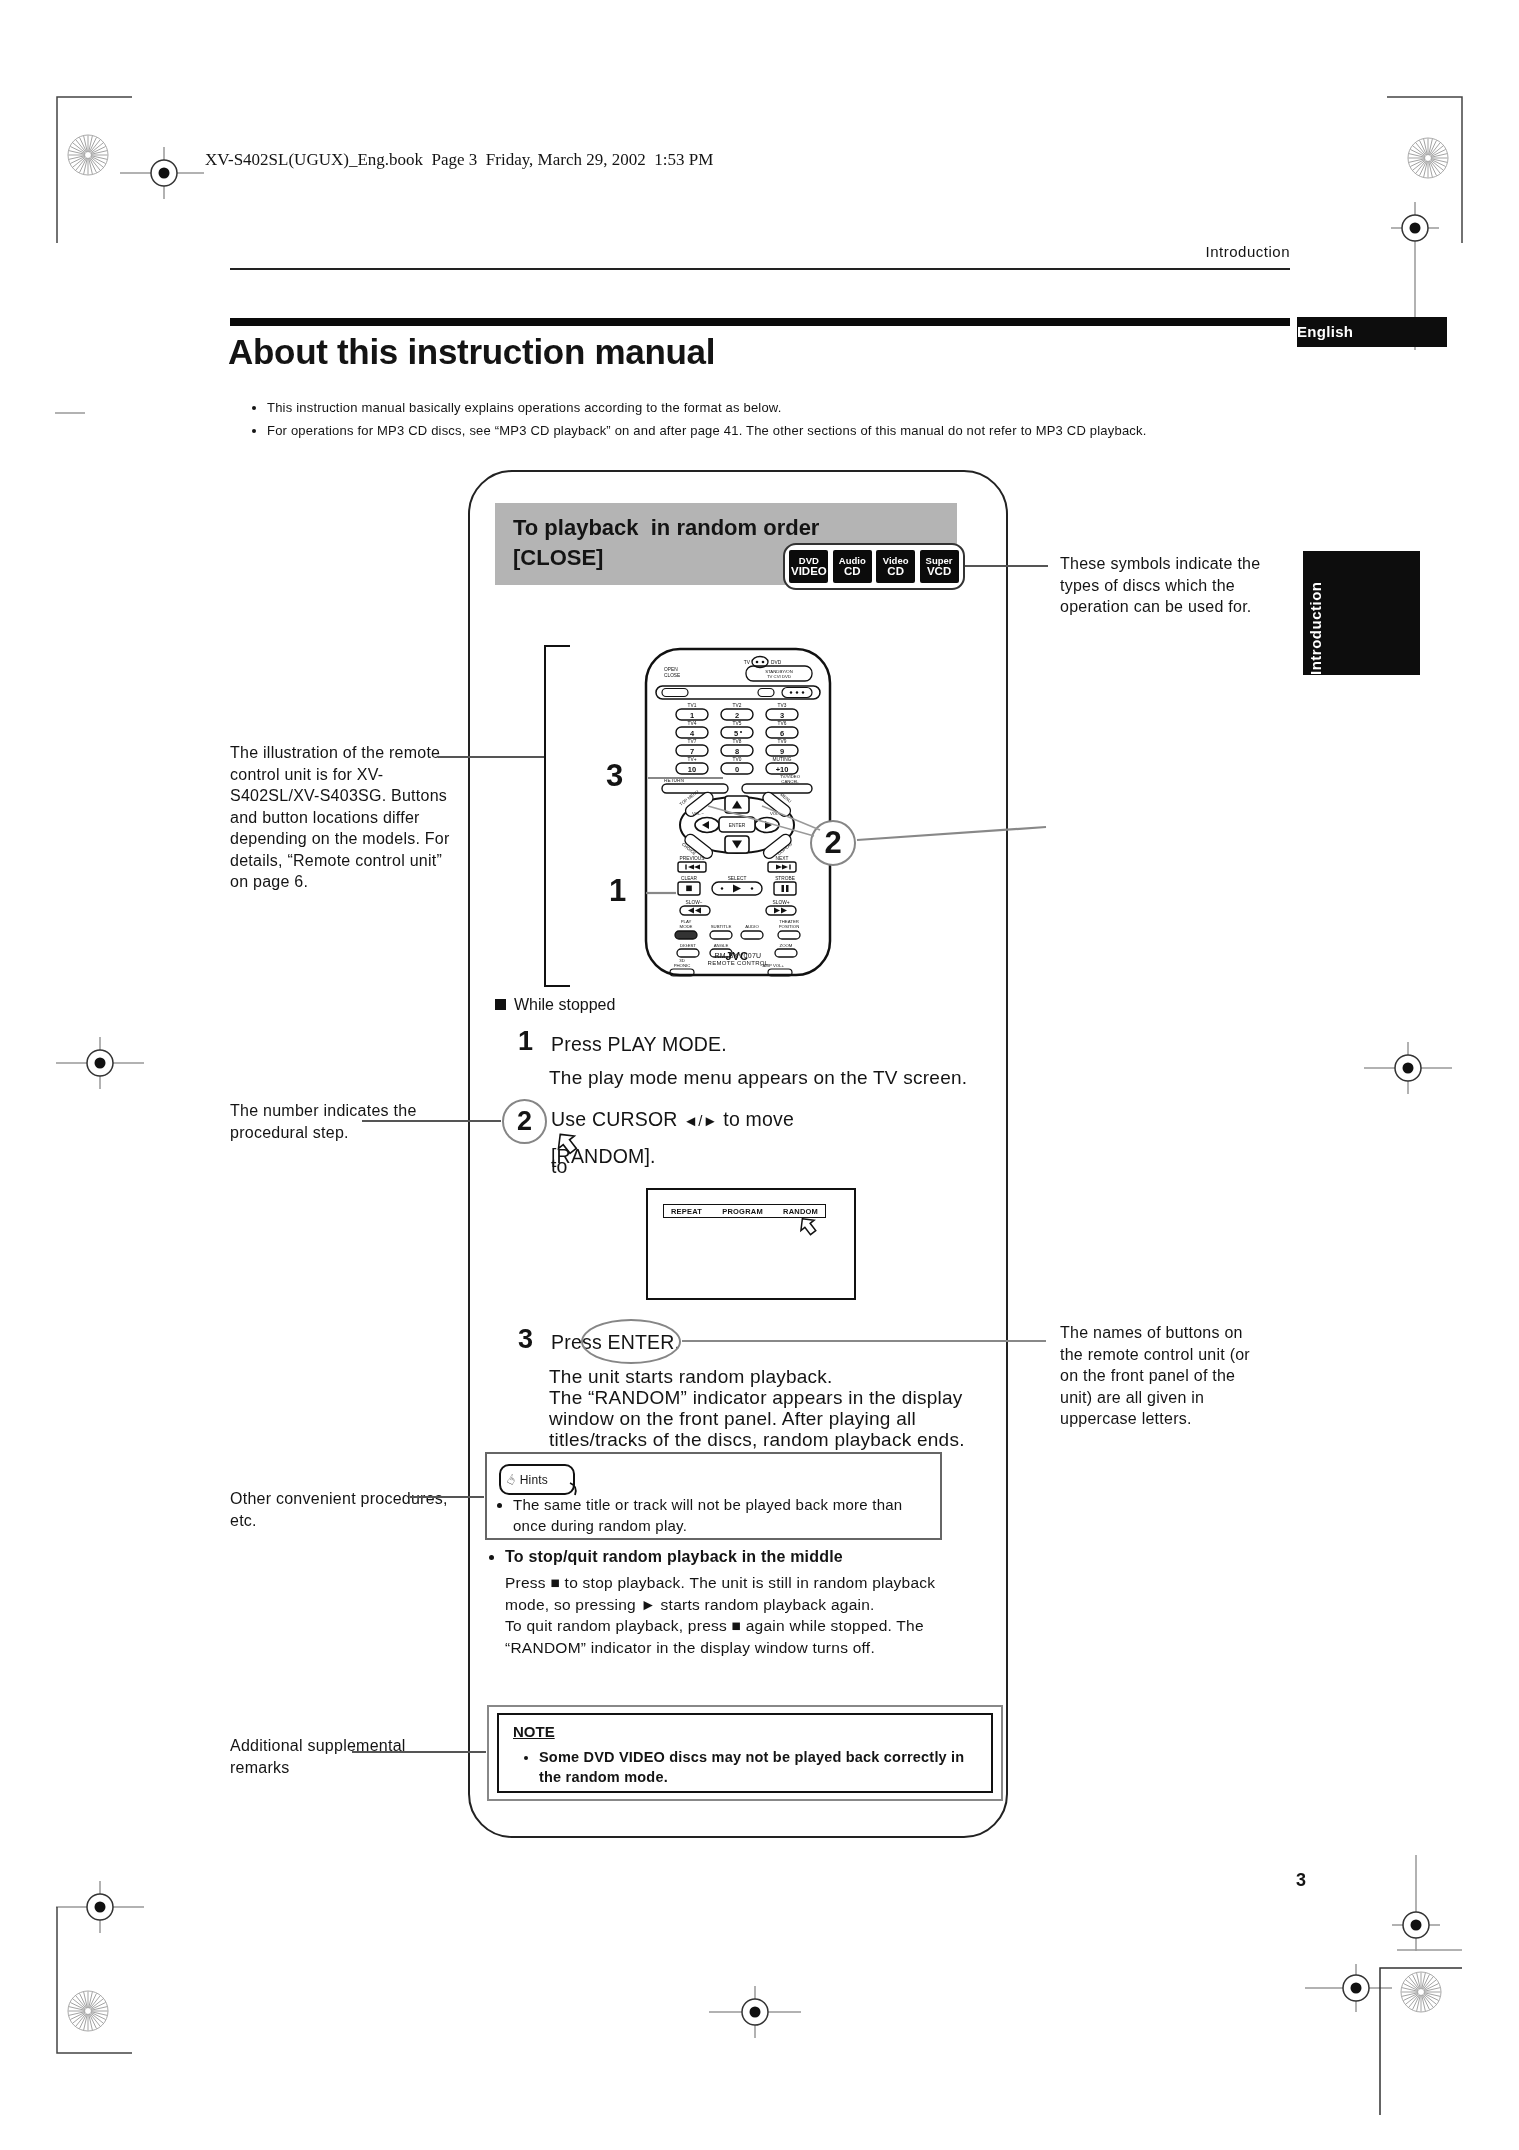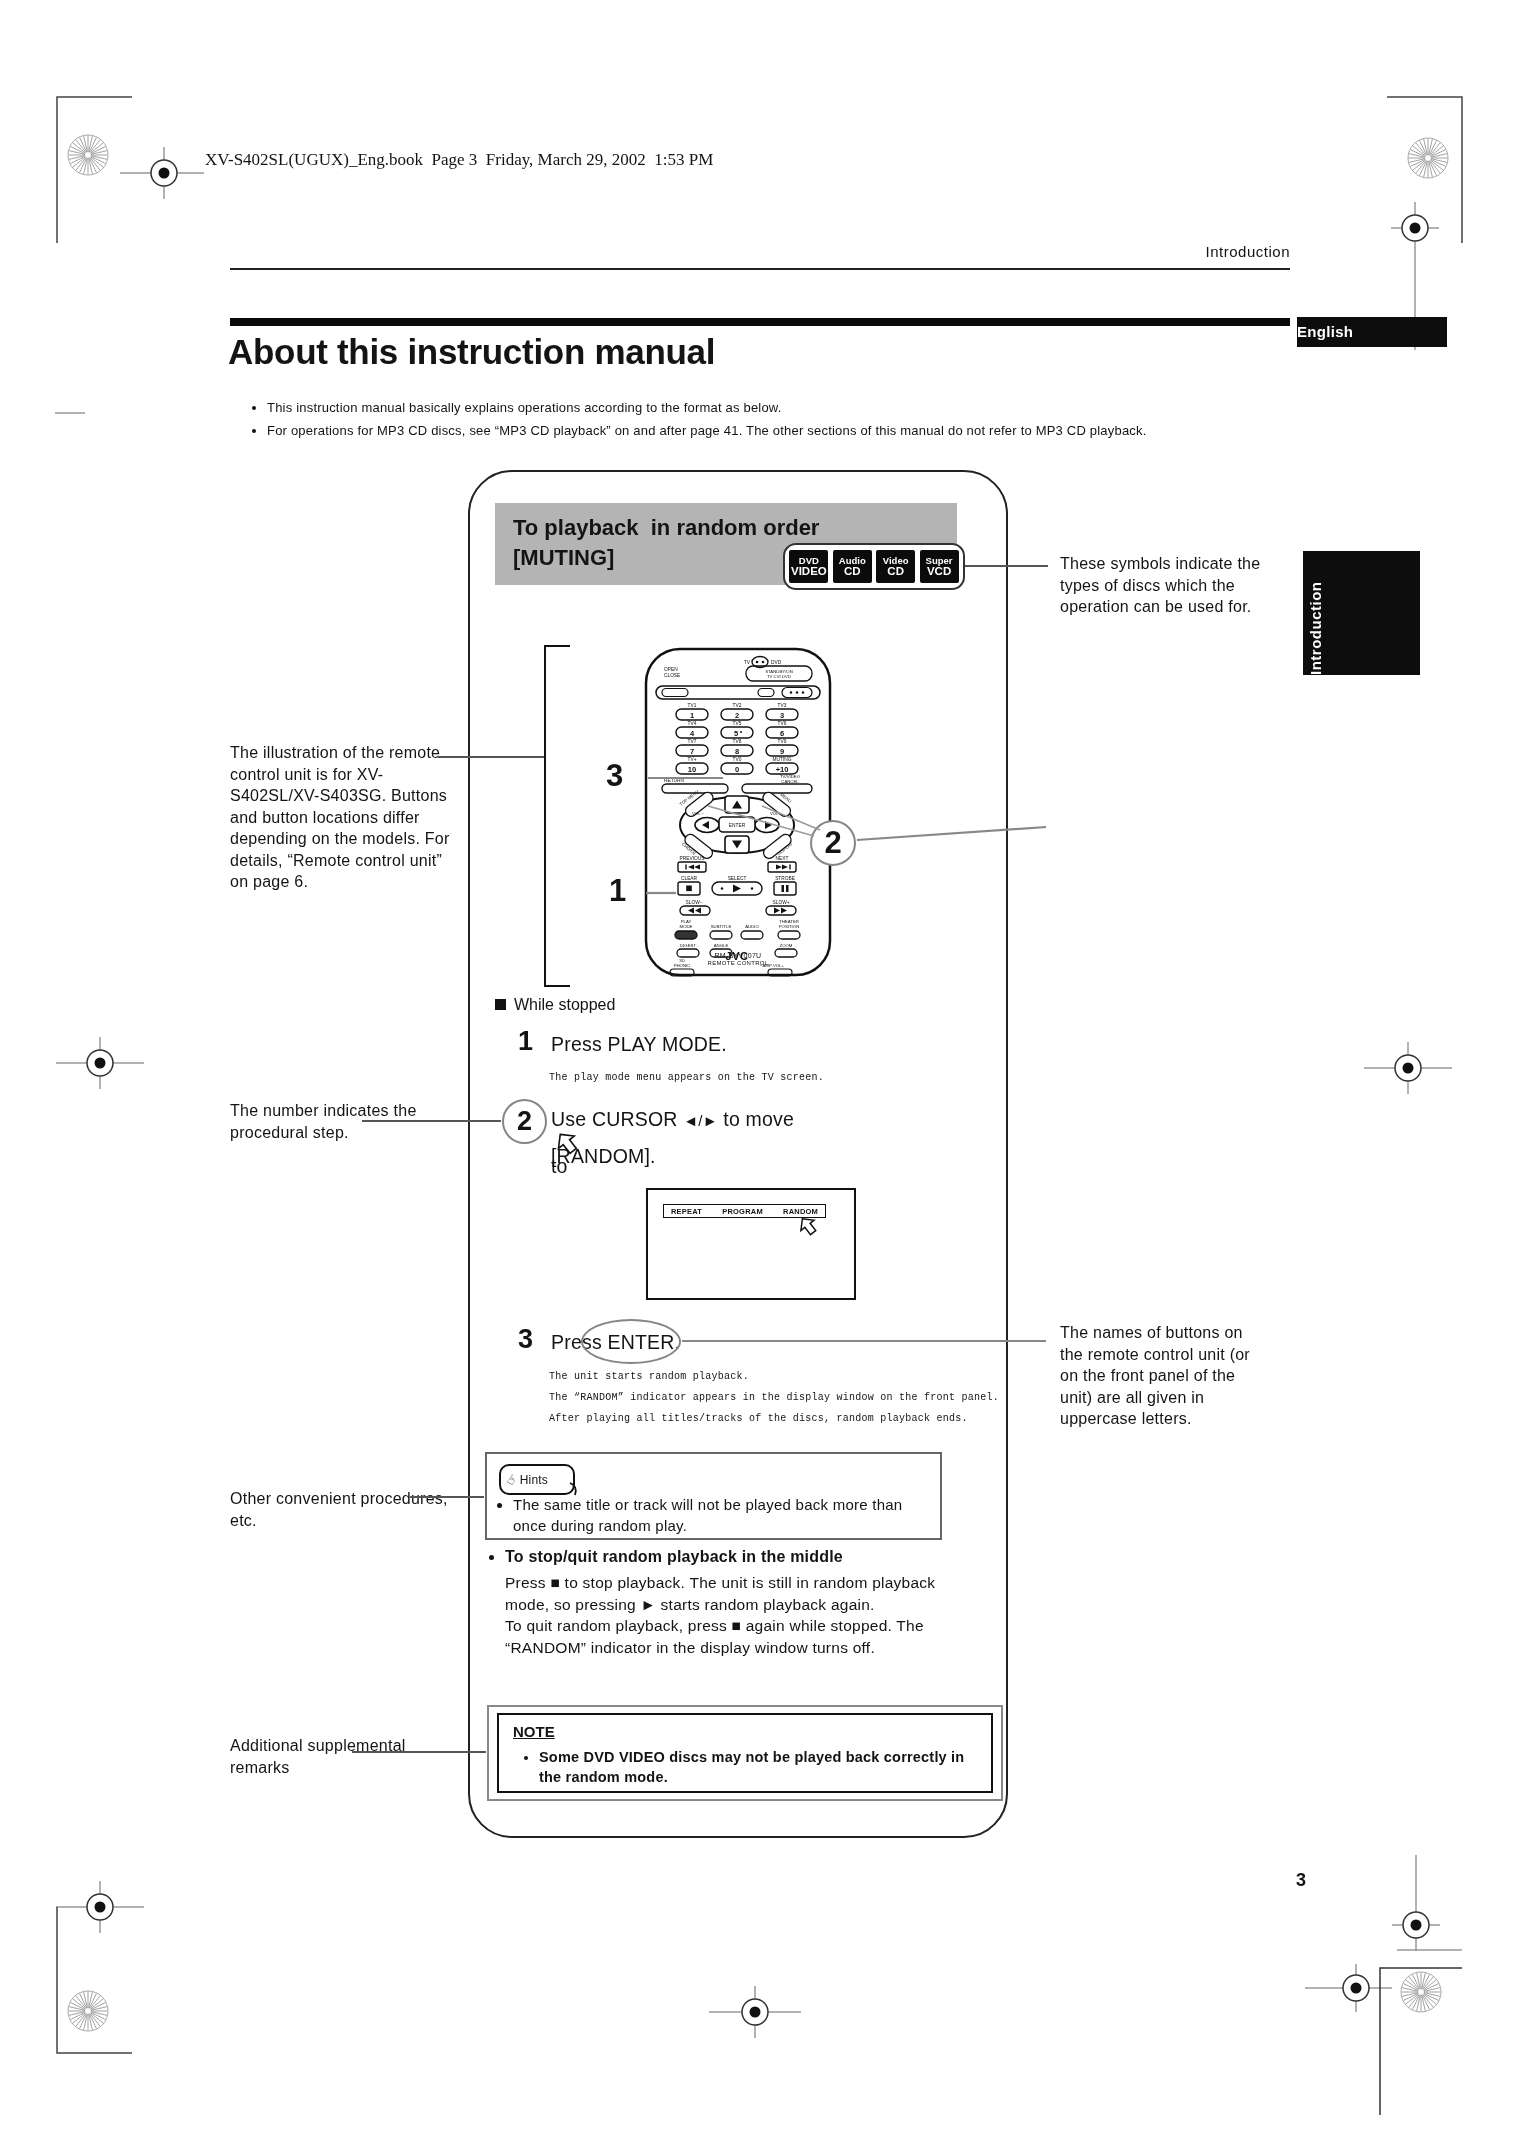--- a/index.html
+++ b/index.html
@@ -38,21 +38,21 @@
   .callout-circle{left:810px;top:820px;width:46px;height:46px;border:2.5px solid #868686;border-radius:50%;
                   box-sizing:border-box;text-align:center;line-height:41px;background:#fff;}
   .step2-circle{left:502px;top:1099px;width:45px;height:45px;border:2.5px solid #868686;border-radius:50%;
                 box-sizing:border-box;text-align:center;line-height:40px;}
   .enter-ellipse{left:581px;top:1319px;width:100px;height:45px;border:2.5px solid #868686;border-radius:50%;box-sizing:border-box;}
   
   .while-stopped{left:495px;top:996px;font-size:16px;}
   .while-stopped .sq{display:inline-block;width:11px;height:11px;background:#111;margin-right:8px;}
   .step-num{font-size:27px;font-weight:700;}
   .step-title{font-size:19.5px;letter-spacing:.2px;}
-  .step-body{font-size:10px;line-height:21px;letter-spacing:.25px;white-space:pre-line;font-family:Liberation Mono, monospace;}
+  .step-body{font-size:19px;line-height:21px;letter-spacing:.25px;white-space:pre-line;}
   .tri{font-size:15px;}
   
   .tv-screen{left:646px;top:1188px;width:210px;height:112px;border:2px solid #111;box-sizing:border-box;background:#fff;}
   .tv-menu{position:absolute;left:15px;top:14px;width:163px;height:14px;border:1.5px solid #111;box-sizing:border-box;
            display:flex;align-items:center;justify-content:space-between;padding:0 7px;font-size:7.5px;font-weight:700;letter-spacing:.2px;}
   
   .hints-box{left:485px;top:1452px;width:457px;height:88px;border:2.5px solid #666;box-sizing:border-box;}
   .hints-bubble{position:absolute;left:12px;top:10px;width:76px;height:31px;border:2px solid #111;border-radius:10px;
                 background:#fff;display:flex;align-items:center;padding-left:5px;box-sizing:border-box;}
   .hints-bubble .hand{font-size:13px;transform:rotate(-60deg);margin-right:2px;}
@@ -279,21 +279,21 @@
     <li>This instruction manual basically explains operations according to the format as below.</li>
     <li>For operations for MP3 CD discs, see “MP3 CD playback” on and after page 41. The other sections of this manual do not refer to MP3 CD playback.</li>
   </ul>
   <div class="abs side-tab">
       <span>Introduction</span>
     </div>
   <div class="abs page-number">3</div>
 
   <div class="abs example-box"></div>
 
-  <div class="abs gray-head"><span>To playback  in random order</span><br><span>[MUTING]</span></div>
+  <div class="abs gray-head"><span>To playback  in random order</span><br><span>[CLOSE]</span></div>
 
   <div class="abs badge-strip">
     <div class="badge">
         <span class="b1">DVD</span>
         <span class="b2">VIDEO</span>
       </div>
     <div class="badge">
         <span class="b1">Audio</span>
         <span class="b2">CD</span>
       </div>

